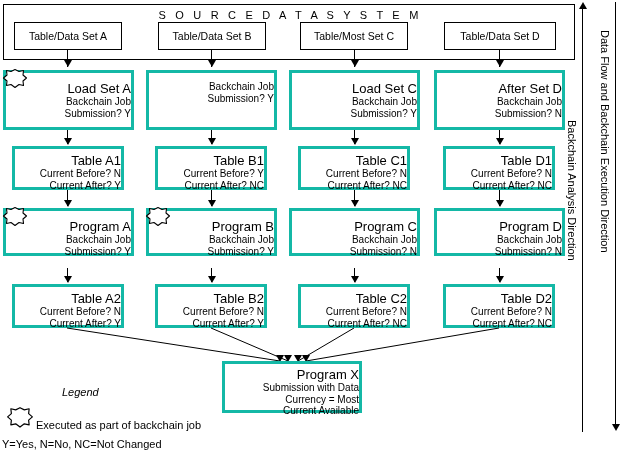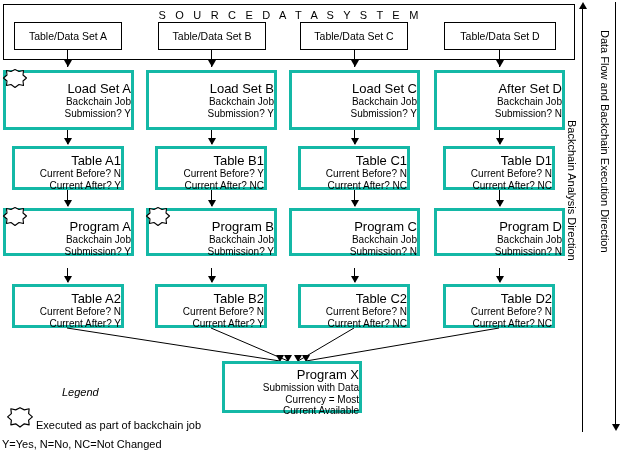--- a/index.html
+++ b/index.html
@@ -106,21 +106,21 @@
     <div id="sds-title">S O U R C E   D A T A   S Y S T E M</div>
   </div>
 
   <div class="ds-box" style="left:14px;width:108px;">
     <span>Table/Data Set A</span>
   </div>
   <div class="ds-box" style="left:158px;width:108px;">
     <span>Table/Data Set B</span>
   </div>
   <div class="ds-box" style="left:300px;width:108px;">
-    <span>Table/Data Set C</span>
+    <span>Table/Most Set C</span>
   </div>
   <div class="ds-box" style="left:444px;width:112px;">
     <span>Table/Data Set D</span>
   </div>
 
   <div class="vline" style="left:67px;top:50px;height:17px;"></div>
   <div class="arrowdown" style="left:64px;top:60px;"></div>
   <div class="vline" style="left:211px;top:50px;height:17px;"></div>
   <div class="arrowdown" style="left:208px;top:60px;"></div>
   <div class="vline" style="left:354px;top:50px;height:17px;"></div>
@@ -133,21 +133,20 @@
     <div class="sub">Backchain Job</div>
     <div class="sub">Submission? Y</div>
   </div>
   <div class="star" style="left:2px;top:68px;">
     <svg width="26" height="24" viewBox="0 0 26 24">
       <polygon points="13,1.5 17,3.5 21.5,2.5 21,7 24.5,10 21,13 21.5,17.5 17,16.5 13,19.5 9,16.5 4.5,17.5 5,13 1.5,10 5,7 4.5,2.5 9,3.5" fill="#ffffff" stroke="#000000" stroke-width="1.1" stroke-linejoin="round"></polygon>
     </svg>
   </div>
 
   <div class="box row-load pad-load" style="left:146px;top:70px;width:131px;">
-    <div class="ttl">Load Set B</div>
     <div class="sub">Backchain Job</div>
     <div class="sub">Submission? Y</div>
   </div>
 
   <div class="box row-load pad-load" style="left:289px;top:70px;width:131px;">
     <div class="ttl">Load Set C</div>
     <div class="sub">Backchain Job</div>
     <div class="sub">Submission? Y</div>
   </div>
 

